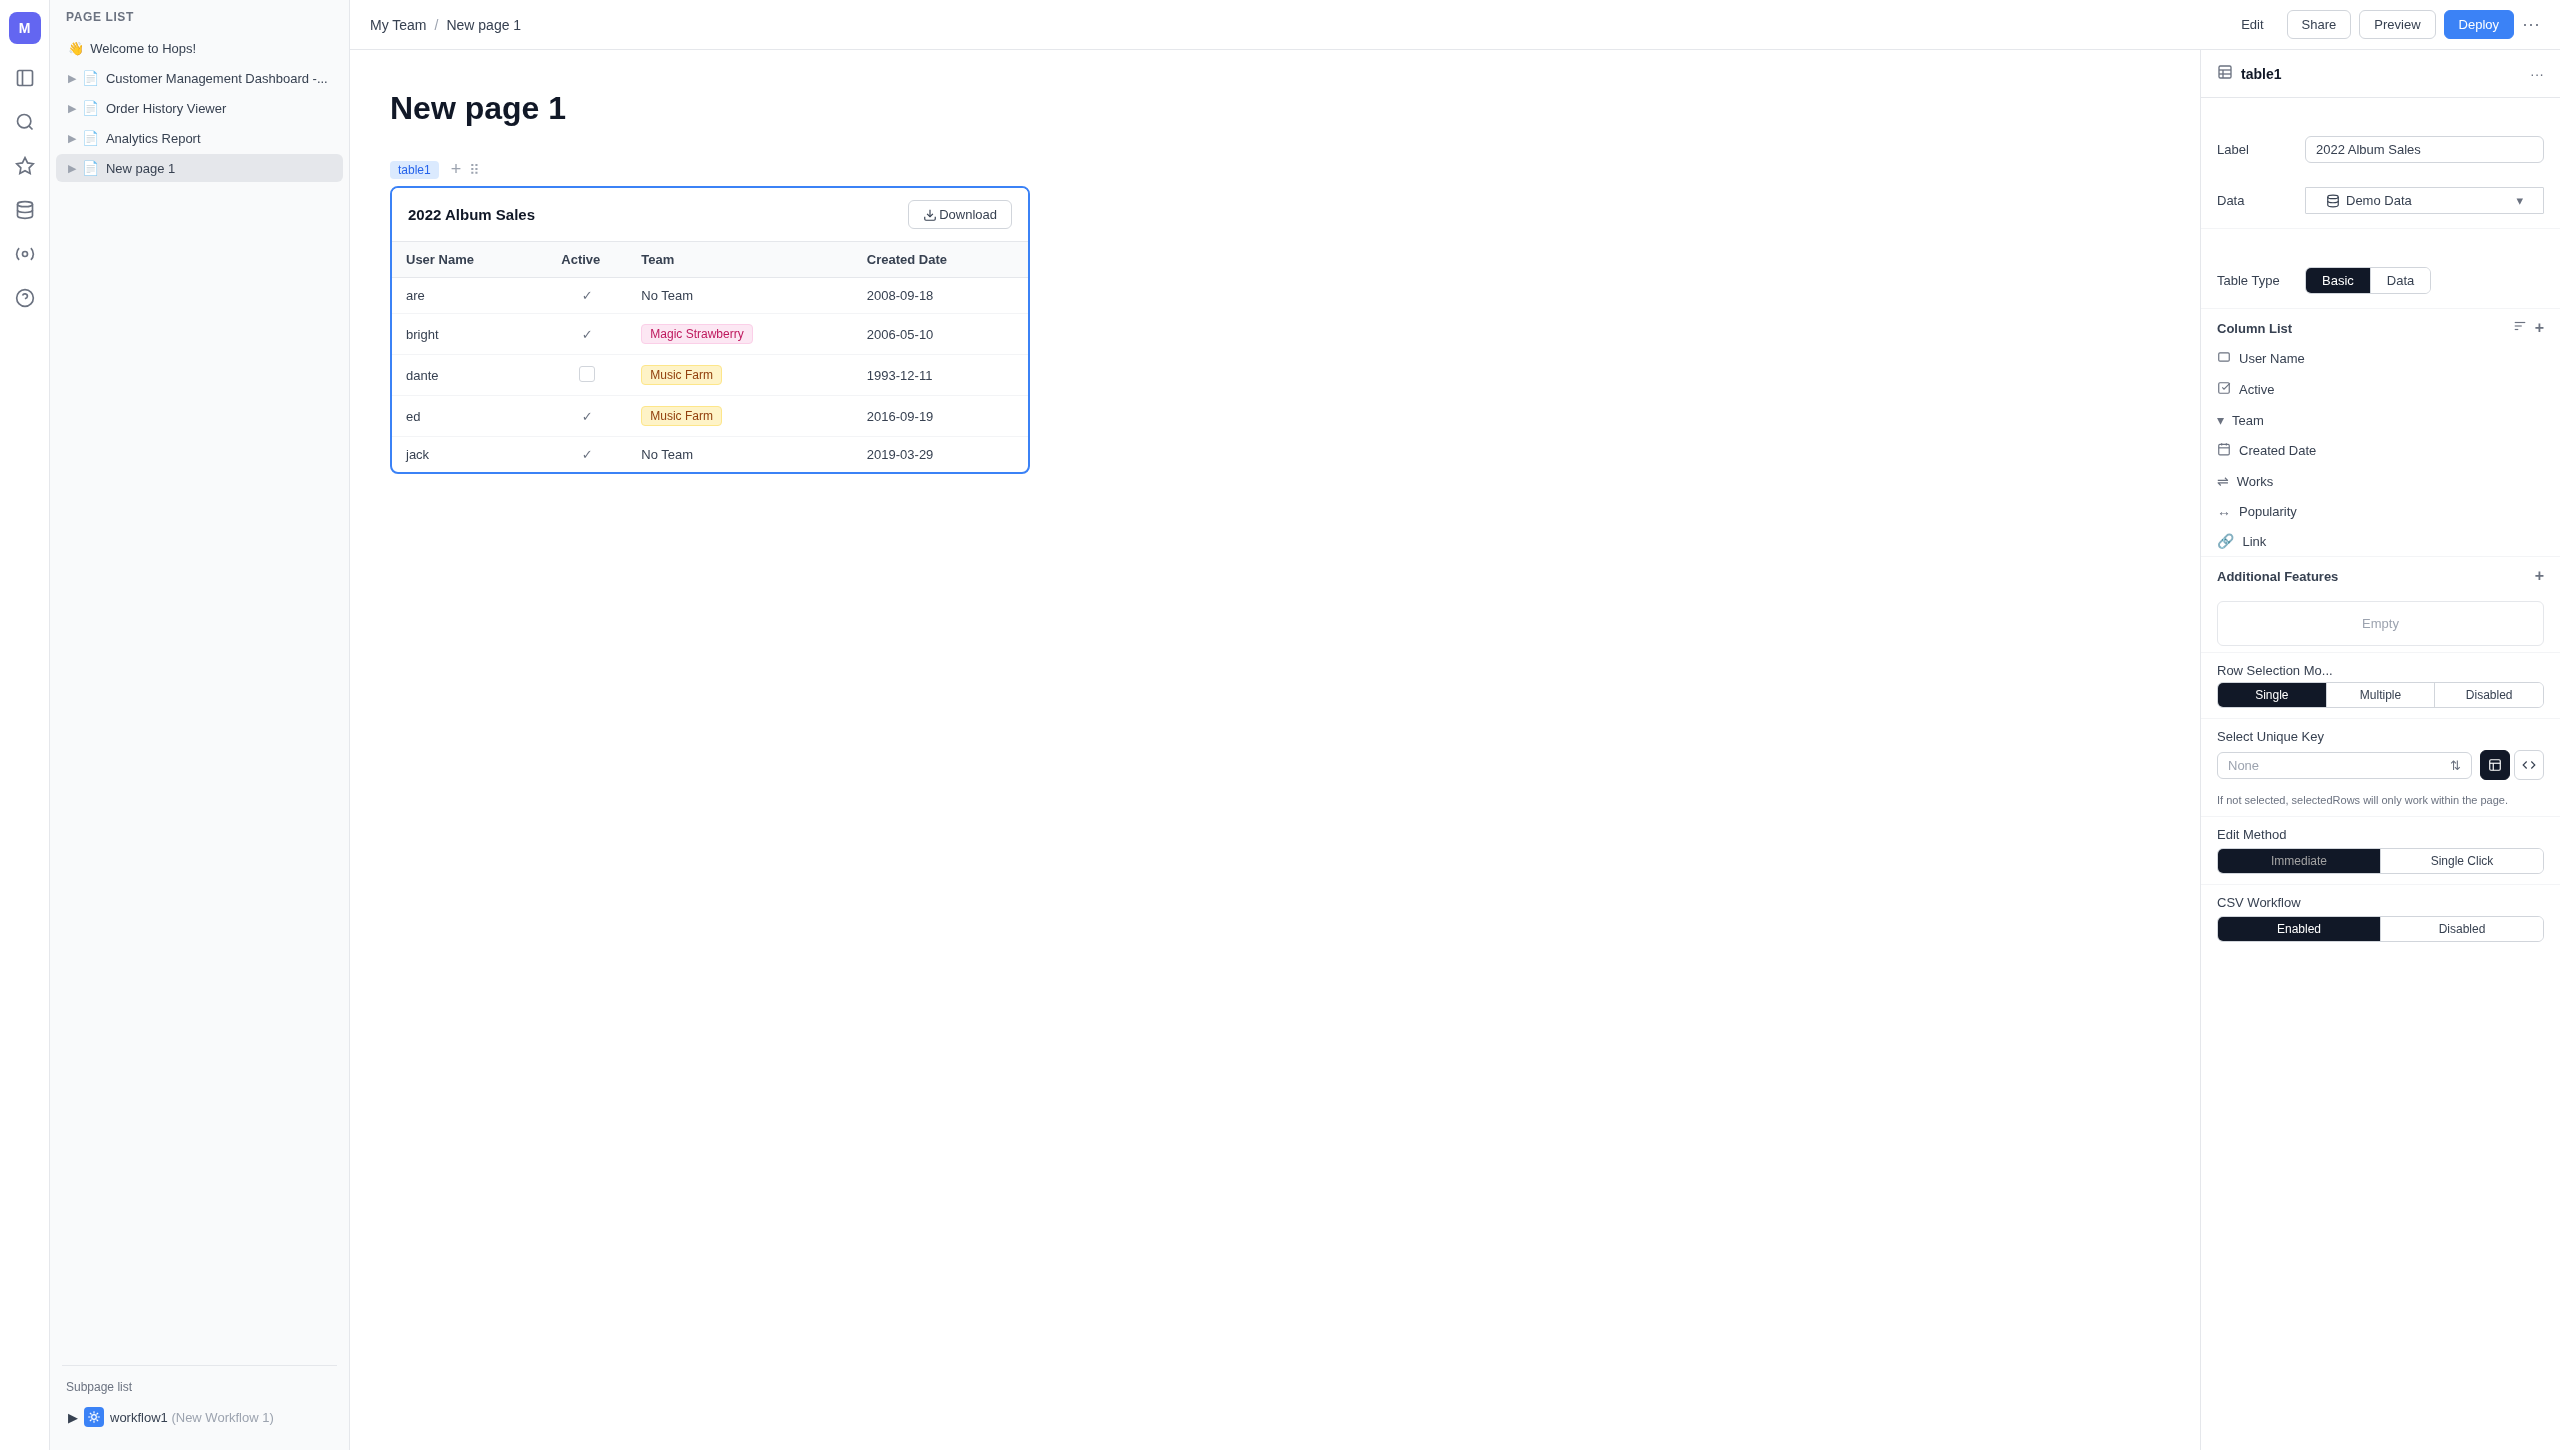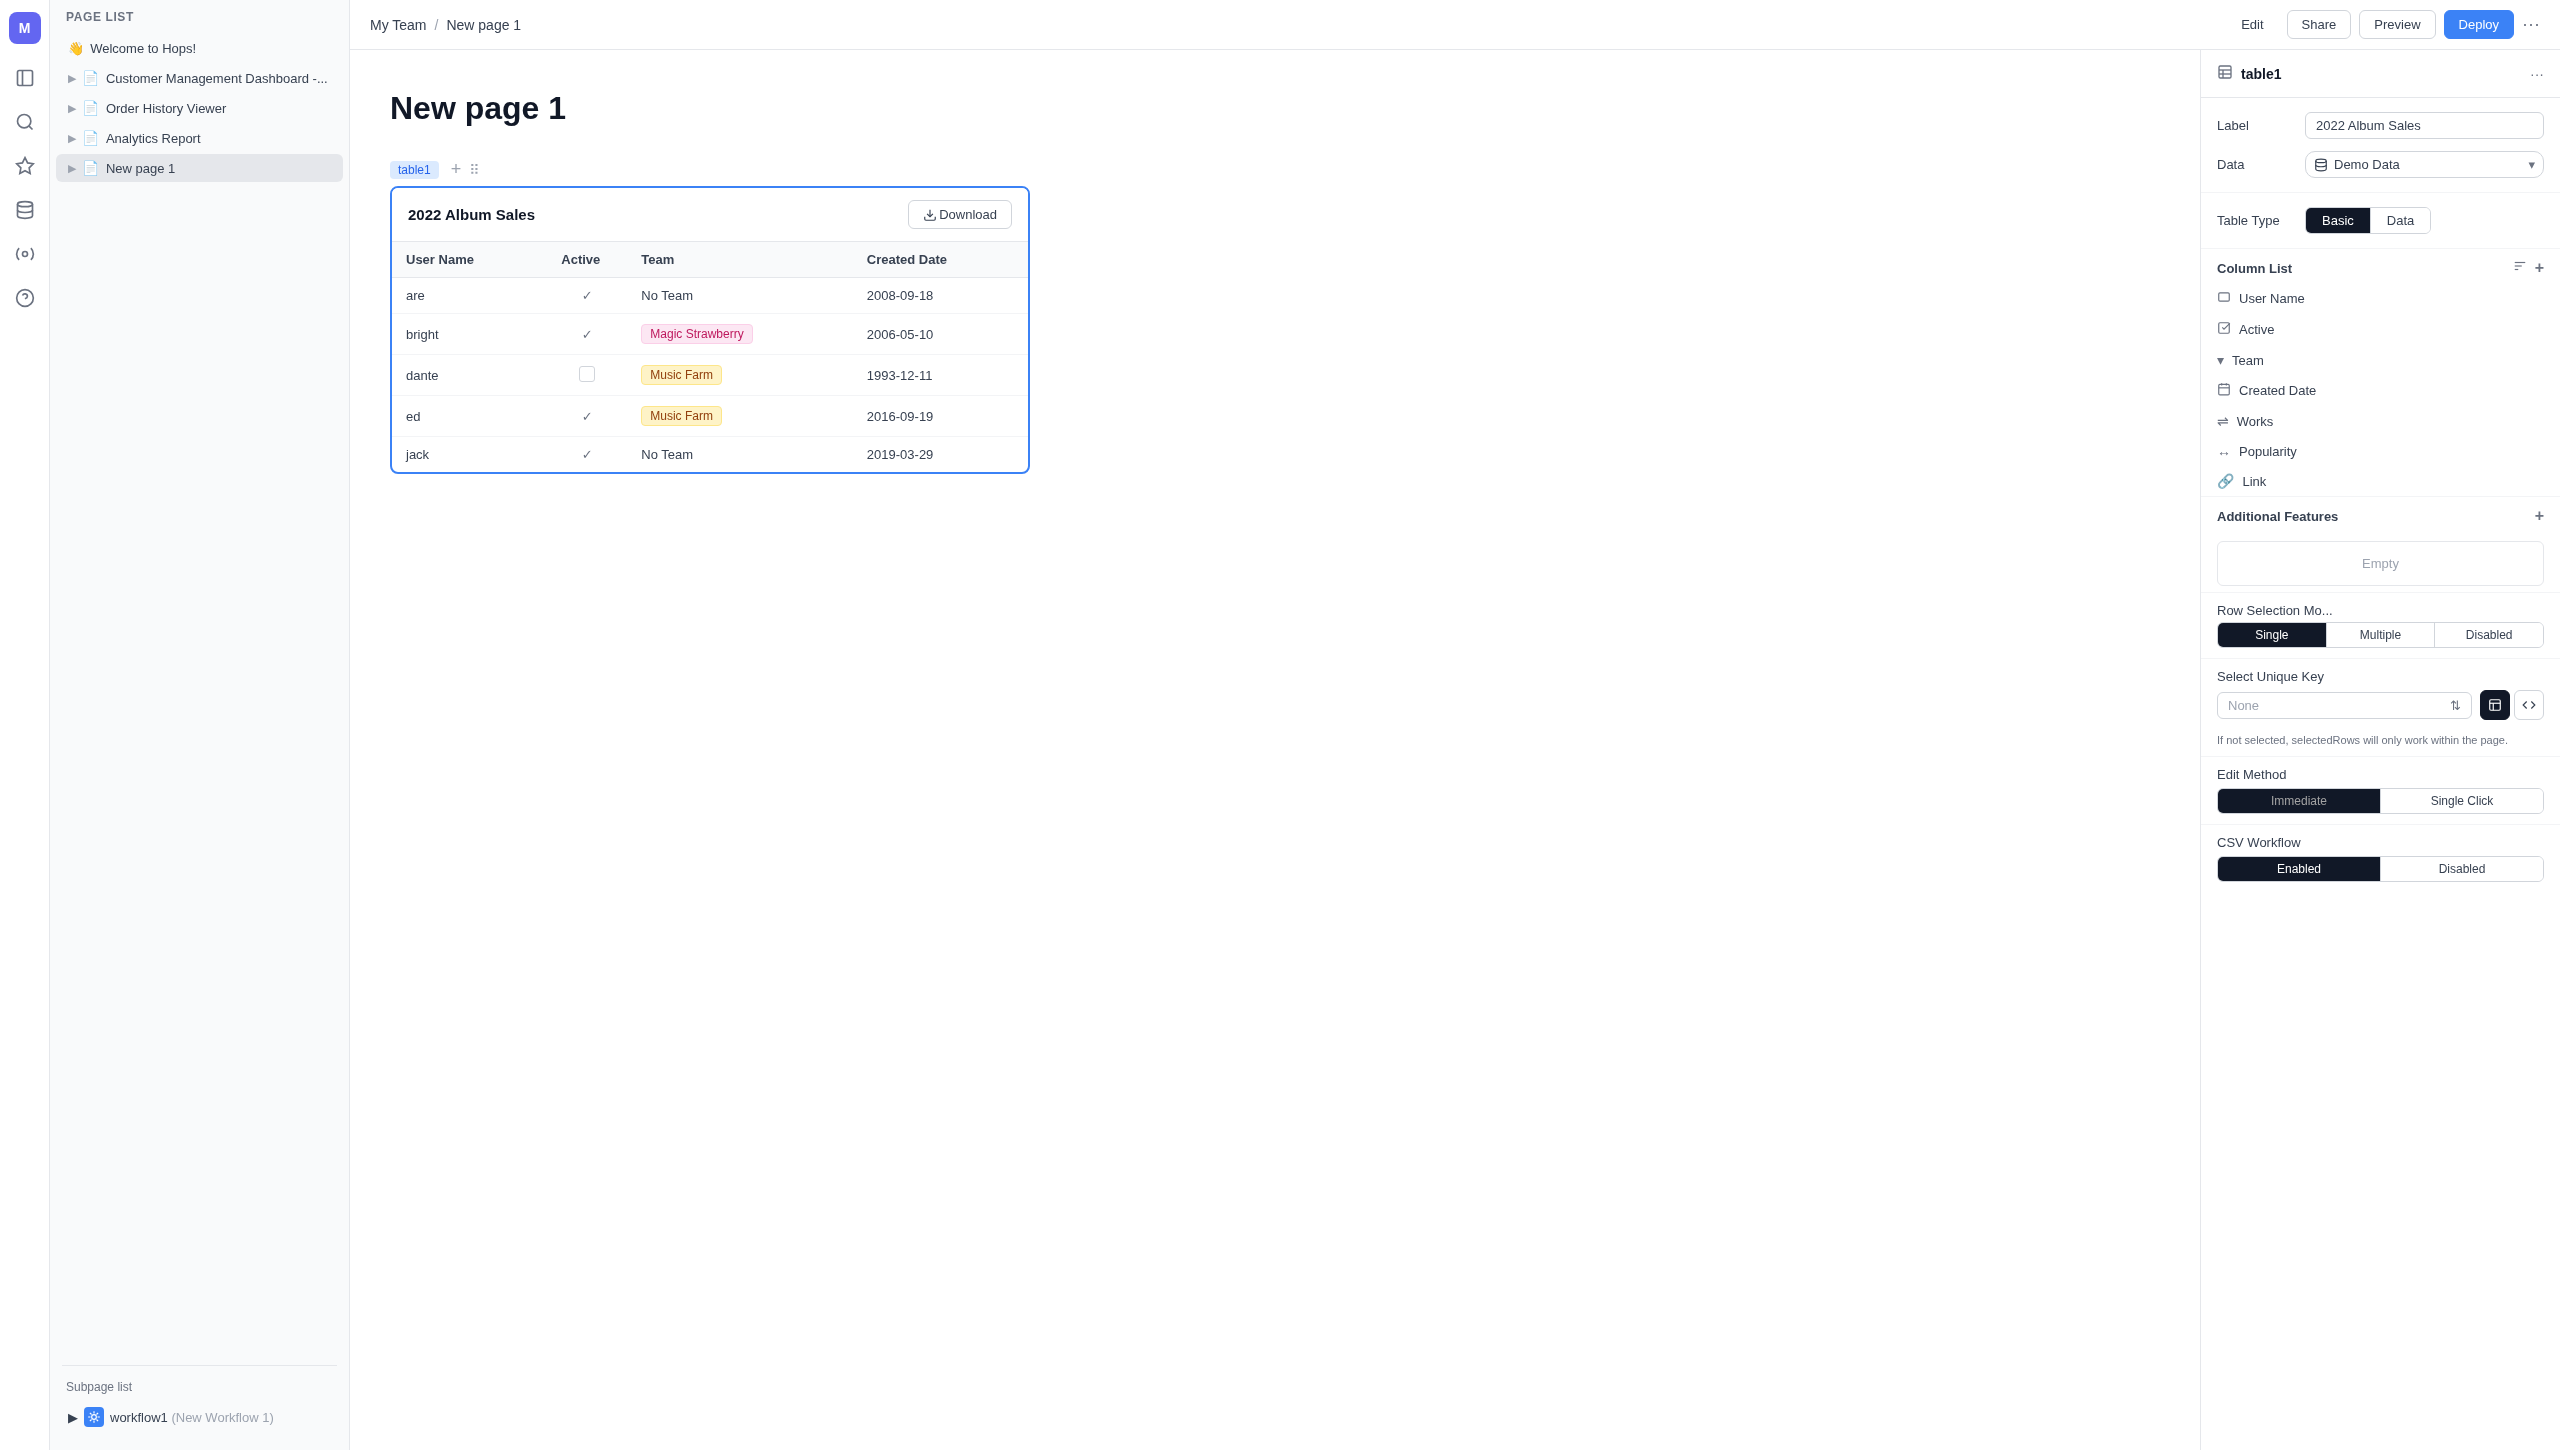--- a/index.html
+++ b/index.html
@@ -214,37 +214,38 @@
     }
     .panel-header-icon { color: #6b7280; }
     .panel-header-title { font-size: 14px; font-weight: 600; color: #111827; flex: 1; }
     .panel-header-more { color: #6b7280; cursor: pointer; }
 
     .panel-section { padding: 14px 16px; border-bottom: 1px solid #f3f4f6; }
     .panel-row {
       display: flex; align-items: center;
       margin-bottom: 12px;
       gap: 8px;
+      margin-top: 24px;
     }
     .panel-row:last-child { margin-bottom: 0; }
     .panel-label { font-size: 13px; color: #374151; width: 80px; flex-shrink: 0; font-weight: 500; }
     .panel-input {
       flex: 1;
       border: 1px solid #d1d5db;
       border-radius: 6px;
       padding: 5px 10px;
       font-size: 13px;
       color: #374151;
       background: #fff;
     }
     .panel-select {
       flex: 1;
       border: 1px solid #d1d5db;
-      border-radius: 10px;
-      padding: 5px 8px;
+      border-radius: 1px;
+      padding: 5px 20px;
       font-size: 13px;
       color: #374151;
       background: #fff;
       display: flex;
       align-items: center;
       justify-content: space-between;
       cursor: pointer;
     }
     .panel-select-icon { color: #6b7280; }
 

